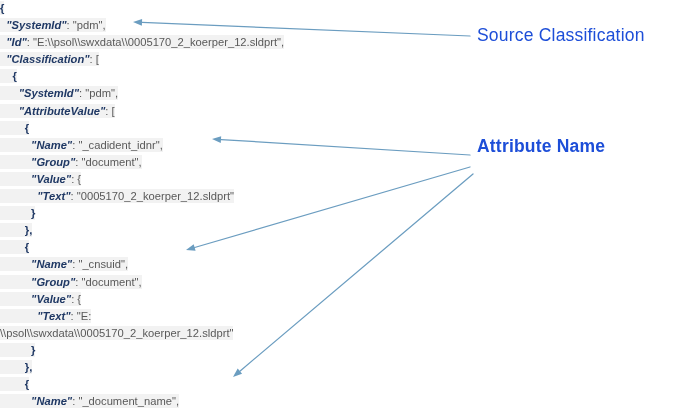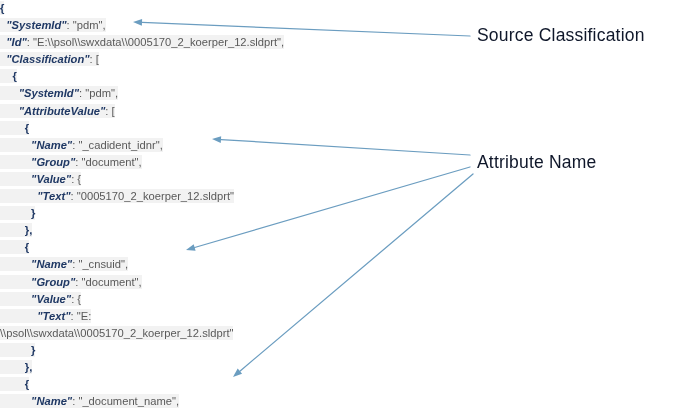--- a/index.html
+++ b/index.html
@@ -50,28 +50,28 @@
   }
   .v {            
     color: #595959;
     font-weight: normal;
     font-style: normal;
   }
 
   
   .annot-label {
     position: absolute;
-    color: #0f172a;
+    color: #1d4ed8;
     font-size: 17.5px;
     font-weight: normal;
     white-space: nowrap;
     letter-spacing: 0.2px;
   }
   #annot-source-classification { left: 477px; top: 25px; }
-  #annot-attribute-name        { left: 477px; top: 152px; }
+  #annot-attribute-name        { left: 477px; top: 136px; font-weight: bold; }
 
   
   #arrow-overlay {
     position: absolute;
     left: 0; top: 0;
     width: 675px; height: 410px;
     pointer-events: none;
   }
 </style>
 </head>

